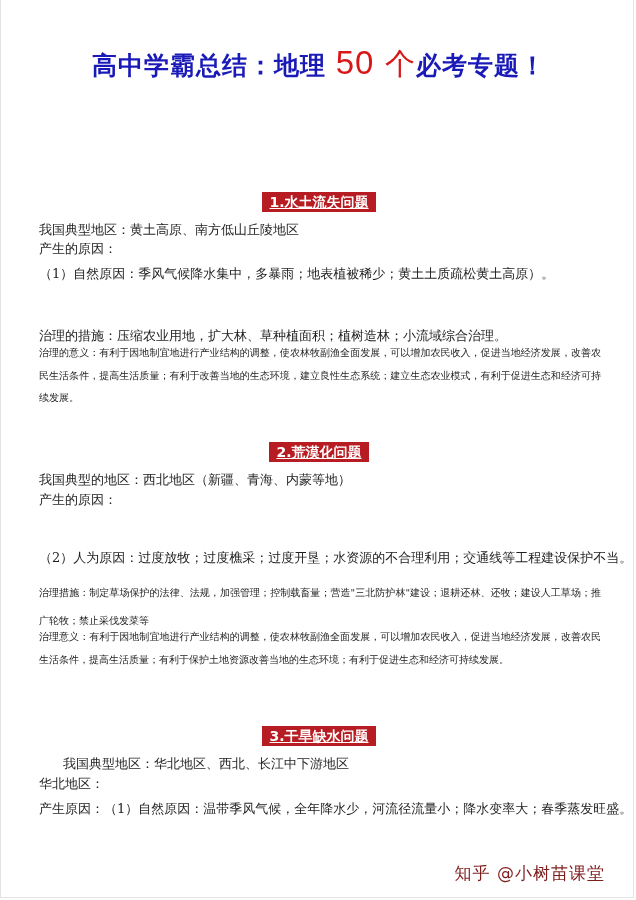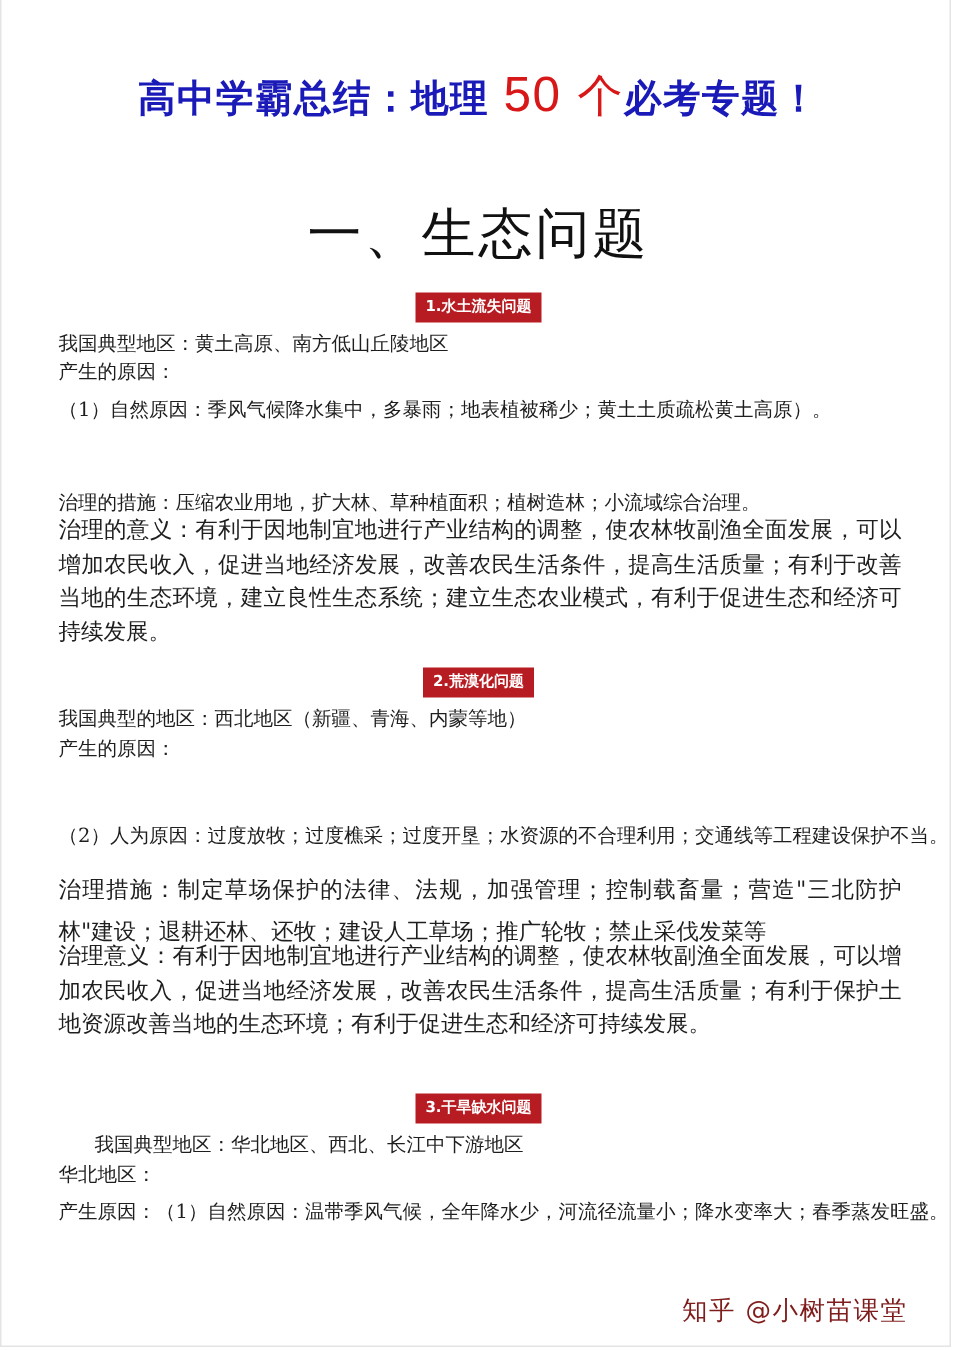--- a/index.html
+++ b/index.html
@@ -9,38 +9,37 @@
           border: 1px solid #e4e4e4; border-top: none; box-sizing: border-box; }
   .title { position: absolute; top: 44px; left: 0; width: 636px; text-align: center;
            font-family: "DejaVu Sans", "Liberation Sans", sans-serif; font-weight: bold;
            font-size: 25px; color: #1a1ab8; letter-spacing: 1px; white-space: nowrap; }
   .title .num { color: #d81818; font-size: 33px; font-weight: normal; font-family: "Liberation Sans", sans-serif; text-align: right; }
   .title .ge { color: #d81818; font-size: 30px; font-weight: normal; }
   .chapter { position: absolute; top: 132px; left: 0; width: 636px; text-align: center;
              font-size: 36px; color: #111; letter-spacing: 2px; }
   .badge-wrap { position: absolute; left: 0; width: 636px; text-align: center; }
   .badge { display: inline-block; background: #b71c22; color: #fff; font-weight: bold;
-           font-family: "DejaVu Sans", "Liberation Sans", sans-serif; font-size: 10px;
-           padding: 3px 7px; line-height: 14px; }
+           font-family: "DejaVu Sans", "Liberation Sans", sans-serif; font-size: 14px;
+           padding: 3px 7px; line-height: 14px; text-decoration: underline; }
   .line { position: absolute; left: 38px; font-size: 13px; line-height: 15px; white-space: nowrap; color: #1e1e1e; }
-  .para { position: absolute; left: 38px; width: 562px; font-size: 15px; line-height: 22.5px;
+  .para { position: absolute; left: 38px; width: 562px; font-size: 10px; line-height: 22.5px;
           color: #1e1e1e; text-align: justify; text-align-last: left; }
   .watermark { position: absolute; right: 28px; top: 862px; font-family: "DejaVu Sans", sans-serif;
                font-size: 17px; color: #7f1d1d; letter-spacing: 1px; }
 </style>
 </head>
 <body>
 
 <div class="page">
 
   <div class="title">
     <span>高中学霸总结：地理 </span><span class="num">50</span><span class="ge"> 个</span><span>必考专题！</span>
   </div>
 
-  <div class="chapter">一、生态问题</div>
 
   <div class="badge-wrap" style="top:192px;">
     <span class="badge">1.水土流失问题</span>
   </div>
   <div class="line" style="top:222px;">我国典型地区：黄土高原、南方低山丘陵地区</div>
   <div class="line" style="top:241px;">产生的原因：</div>
   <div class="line" style="top:266px;">（1）自然原因：季风气候降水集中，多暴雨；地表植被稀少；黄土土质疏松黄土高原）。</div>
   <div class="line" style="top:328px;">治理的措施：压缩农业用地，扩大林、草种植面积；植树造林；小流域综合治理。</div>
   <div class="para" style="top:342px;">治理的意义：有利于因地制宜地进行产业结构的调整，使农林牧副渔全面发展，可以增加农民收入，促进当地经济发展，改善农民生活条件，提高生活质量；有利于改善当地的生态环境，建立良性生态系统；建立生态农业模式，有利于促进生态和经济可持续发展。</div>
 

